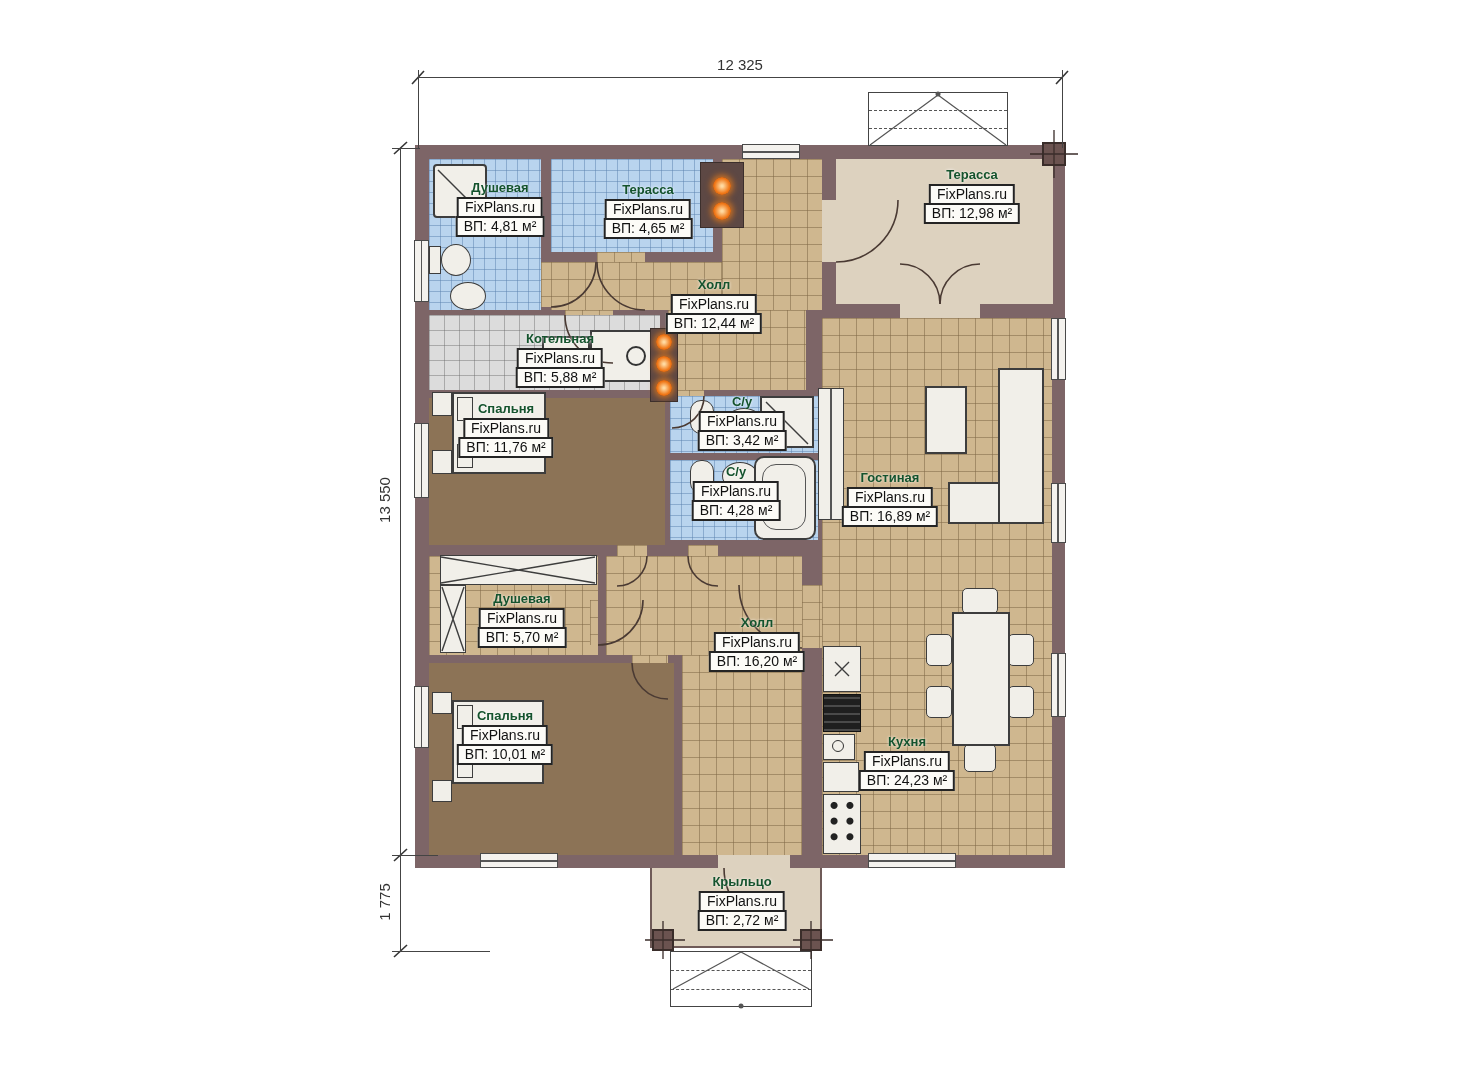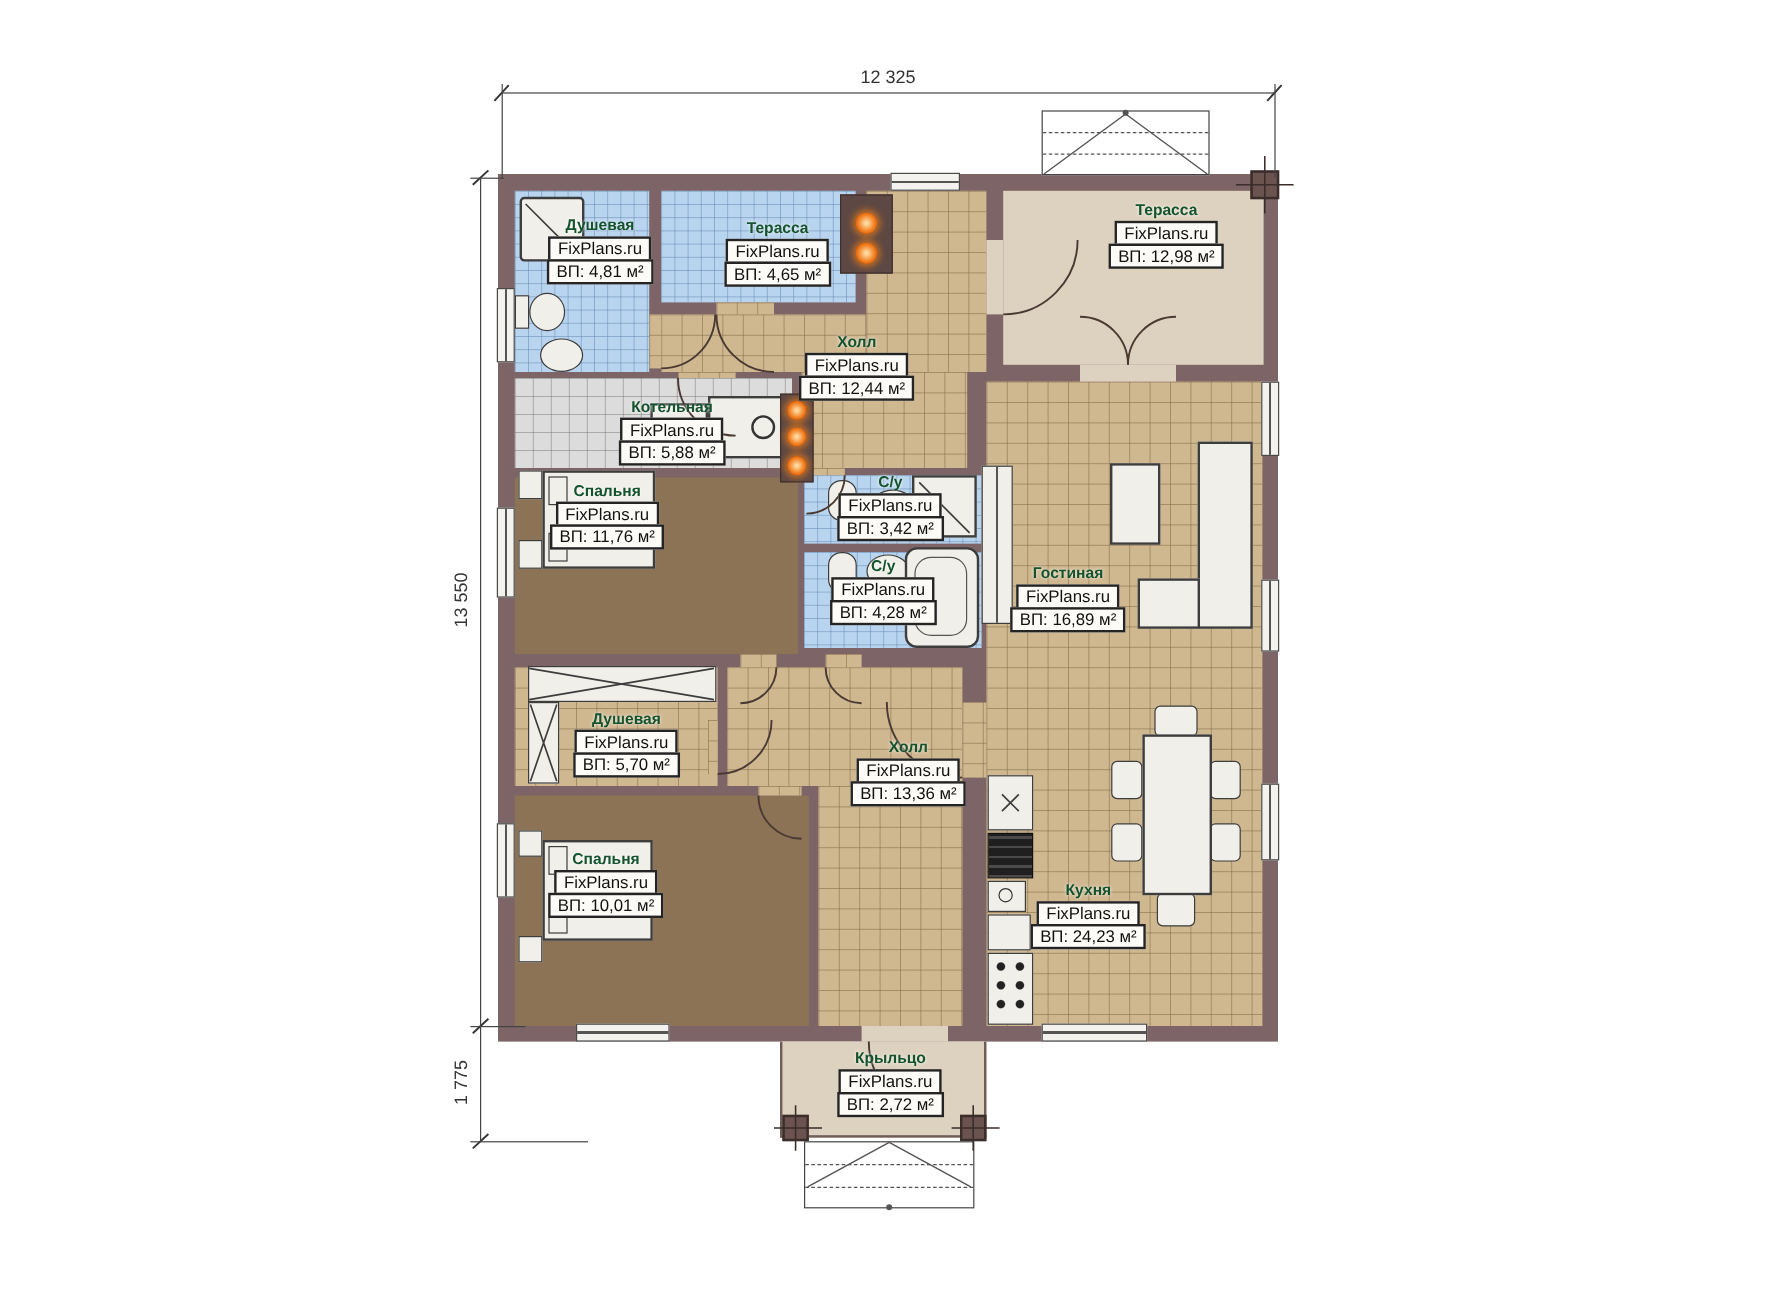--- a/index.html
+++ b/index.html
@@ -255,21 +255,21 @@
     <div class="room-box">ВП: 16,89 м²</div>
   </div>
   <div class="room-label" style="left:522px;top:591px;">
     <div class="room-name">Душевая</div>
     <div class="room-box">FixPlans.ru</div>
     <div class="room-box">ВП: 5,70 м²</div>
   </div>
   <div class="room-label" style="left:757px;top:615px;">
     <div class="room-name">Холл</div>
     <div class="room-box">FixPlans.ru</div>
-    <div class="room-box">ВП: 13,36 м²</div>
+    <div class="room-box">ВП: 16,20 м²</div>
   </div>
   <div class="room-label" style="left:505px;top:708px;">
     <div class="room-name">Спальня</div>
     <div class="room-box">FixPlans.ru</div>
     <div class="room-box">ВП: 10,01 м²</div>
   </div>
   <div class="room-label" style="left:907px;top:734px;">
     <div class="room-name">Кухня</div>
     <div class="room-box">FixPlans.ru</div>
     <div class="room-box">ВП: 24,23 м²</div>

